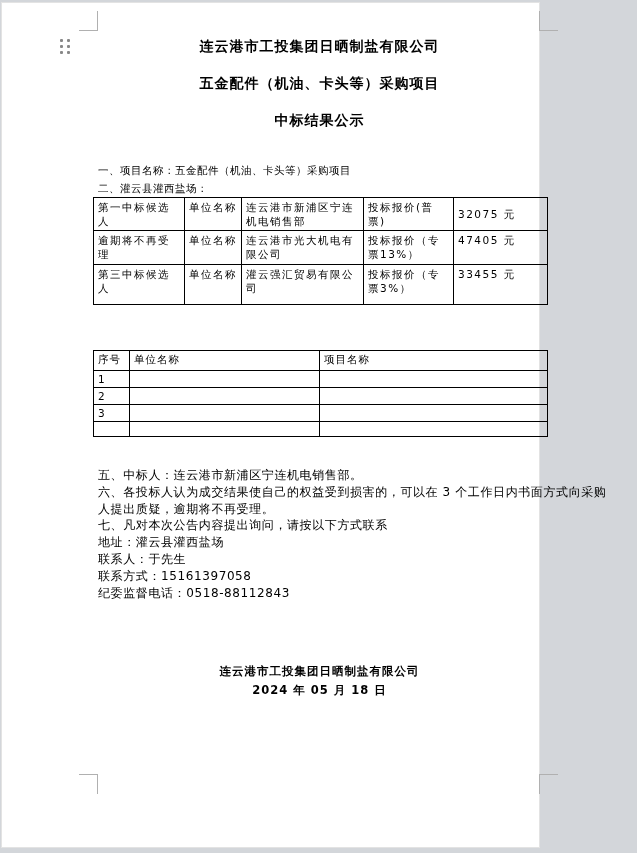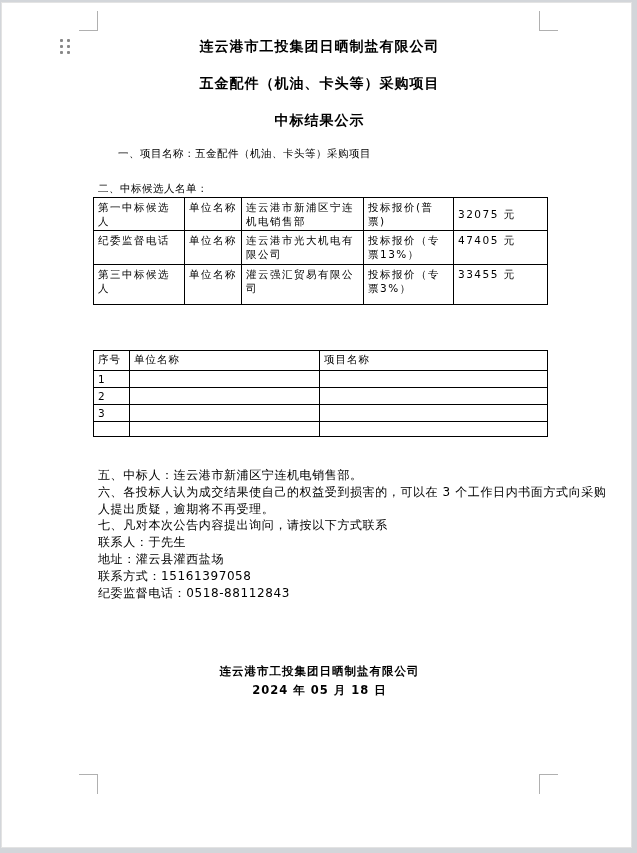--- a/index.html
+++ b/index.html
@@ -4,40 +4,40 @@
 <style>
   html,body{margin:0;padding:0;}
   body{
     width:637px;height:853px;position:relative;
     background:#d3d6da;
     font-family:"DejaVu Sans",sans-serif;
     color:#000;
     -webkit-font-smoothing:antialiased;
   }
   .page{
-    position:absolute;left:1px;top:2px;width:631px;height:846px;
+    position:absolute;left:1px;top:2px;width:539px;height:846px;
     background:#ffffff;border:1px solid #e3e3e3;box-sizing:border-box;text-decoration:underline;
   }
   
   .corner{position:absolute;width:18px;height:19px;}
   .corner.tl{left:77px;top:8px;border-right:1px solid #b0b0b0;border-bottom:1px solid #b0b0b0;}
   .corner.tr{left:537px;top:8px;border-left:1px solid #b0b0b0;border-bottom:1px solid #b0b0b0;}
   .corner.bl{left:77px;top:771px;border-right:1px solid #b0b0b0;border-top:1px solid #b0b0b0;}
   .corner.br{left:537px;top:771px;border-left:1px solid #b0b0b0;border-top:1px solid #b0b0b0;}
   
   .dots{position:absolute;left:58px;top:36px;width:11px;height:16px;
     display:grid;grid-template-columns:3px 3px;grid-template-rows:3px 3px 3px;
     column-gap:4px;row-gap:3px;cursor:move;}
   .dots i{display:block;width:3px;height:3px;background:#888;border-radius:1px;}
   
   .titles{position:absolute;left:91px;top:25px;width:453px;text-align:center;}
   .title{font-size:14px;font-weight:bold;line-height:37px;letter-spacing:1px;white-space:nowrap;}
   
   .sec{position:absolute;left:96px;font-size:10.5px;letter-spacing:0.5px;white-space:nowrap;}
-  .s1{top:144px;margin-left:20px;}
+  .s1{top:161px;}
   .s2{top:179px;}
   
   table{border-collapse:collapse;position:absolute;left:91px;table-layout:fixed;}
   td,th{border:1px solid #000;font-size:10.5px;font-weight:normal;text-align:left;
     vertical-align:top;padding:2px 4px 0 4px;letter-spacing:1.5px;line-height:14px;
     overflow:hidden;box-sizing:border-box;}
   .t1{top:194px;width:454px;}
   .t1 td.vmid{vertical-align:middle;padding-top:0;}
   .t2{top:347px;width:454px;}
   .t2 td, .t2 th{line-height:13px;padding:2px 4px 0 4px;letter-spacing:1px;margin-left:22px;}
@@ -67,40 +67,40 @@
       <i></i>
   </div>
 
   <div class="titles">
     <div class="title">连云港市工投集团日晒制盐有限公司</div>
     <div class="title">五金配件（机油、卡头等）采购项目</div>
     <div class="title">中标结果公示</div>
   </div>
 
   <div class="sec s1">一、项目名称：五金配件（机油、卡头等）采购项目</div>
-  <div class="sec s2">二、中标候选人名单：</div>
+  <div class="sec s2">二、灌云县灌西盐场：</div>
 
   <table class="t1">
     <colgroup>
       <col style="width:91px">
         <col style="width:57px">
         <col style="width:122px">
       <col style="width:90px">
         <col style="width:94px">
     </colgroup>
     <tbody>
       <tr style="height:33px">
         <td>第一中标候选人</td>
         <td>单位名称</td>
         <td>连云港市新浦区宁连机电销售部</td>
         <td>投标报价(普票)</td>
         <td class="vmid">32075 元</td>
       </tr>
       <tr style="height:34px">
-        <td>纪委监督电话</td>
+        <td>逾期将不再受理</td>
         <td>单位名称</td>
         <td>连云港市光大机电有限公司</td>
         <td>投标报价（专票13%）</td>
         <td>47405 元</td>
       </tr>
       <tr style="height:40px">
         <td>第三中标候选人</td>
         <td>单位名称</td>
         <td>灌云强汇贸易有限公司</td>
         <td>投标报价（专票3%）</td>
@@ -142,22 +142,22 @@
         <td></td>
       </tr>
     </tbody>
   </table>
 
   <div class="bodyblock">
     <div class="bline">五、中标人：连云港市新浦区宁连机电销售部。</div>
     <div class="bline">六、各投标人认为成交结果使自己的权益受到损害的，可以在 3 个工作日内书面方式向采购</div>
     <div class="bline">人提出质疑，逾期将不再受理。</div>
     <div class="bline">七、凡对本次公告内容提出询问，请按以下方式联系</div>
+    <div class="bline">地址：灌云县灌西盐场</div>
     <div class="bline">联系人：于先生</div>
-    <div class="bline">地址：灌云县灌西盐场</div>
     <div class="bline">联系方式：15161397058</div>
     <div class="bline">纪委监督电话：0518-88112843</div>
   </div>
 
   <div class="footer">
     <div class="fline">连云港市工投集团日晒制盐有限公司</div>
     <div class="fline">2024 年 05 月 18 日</div>
   </div>
 
 </div>

